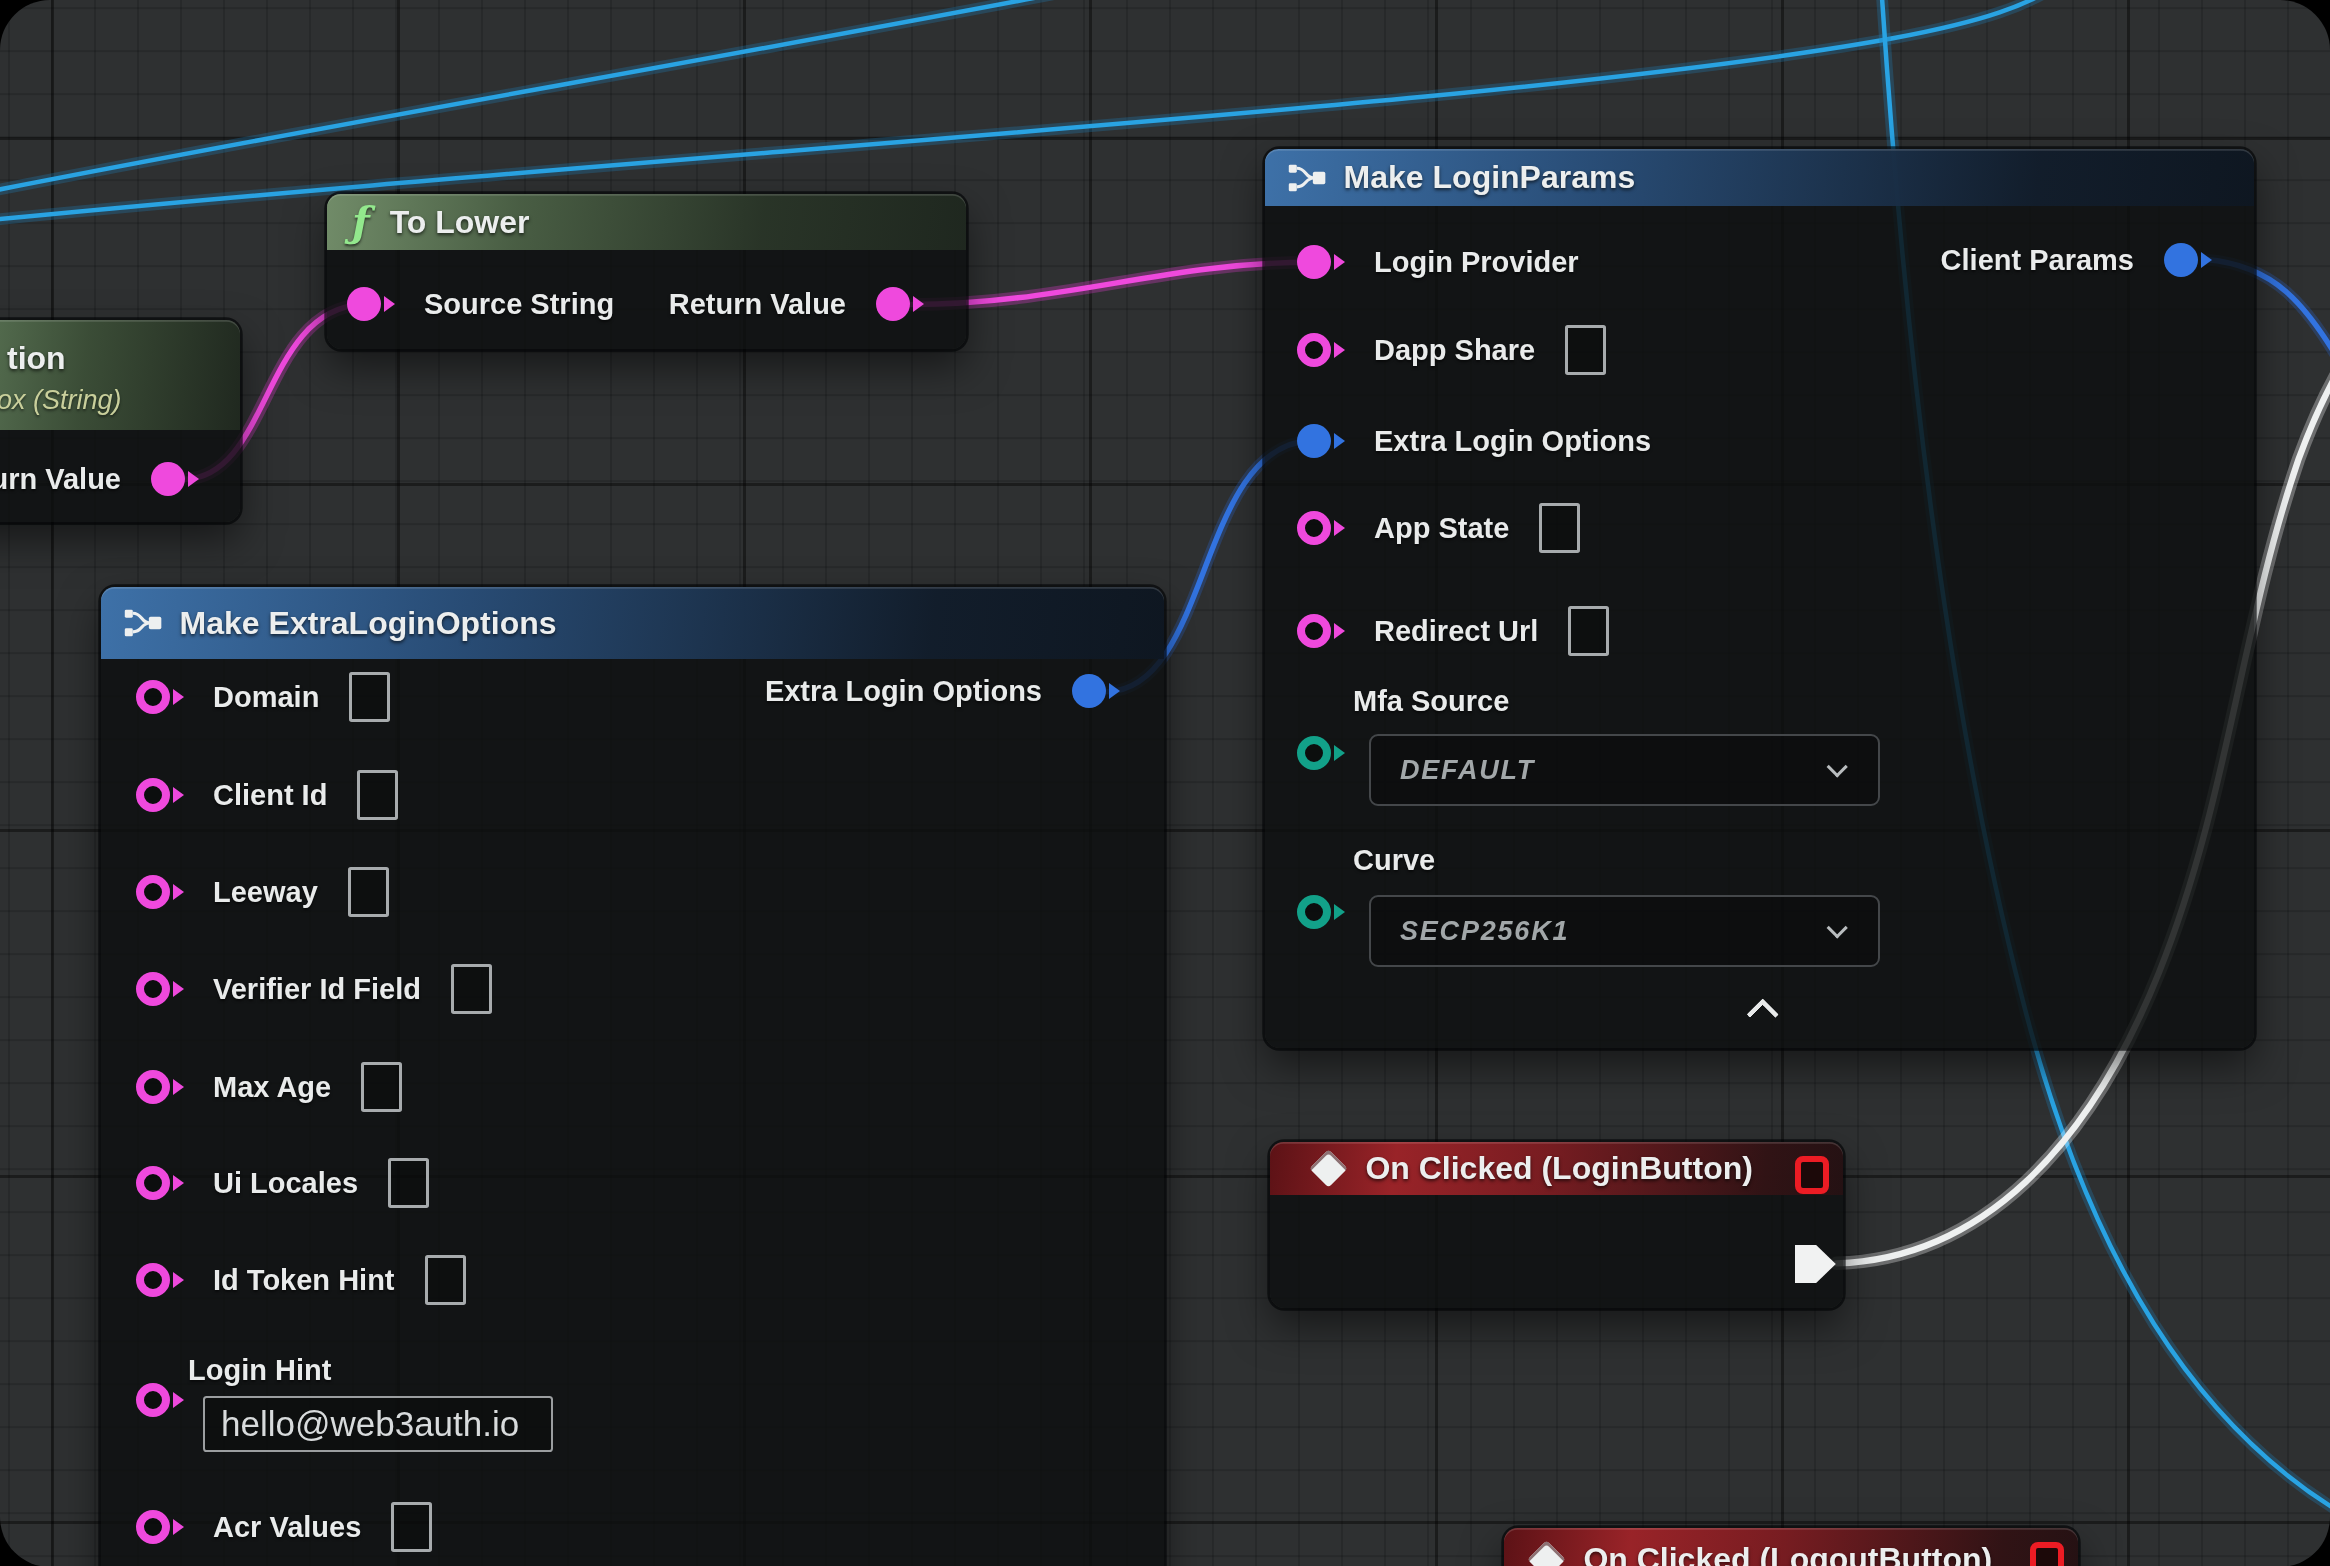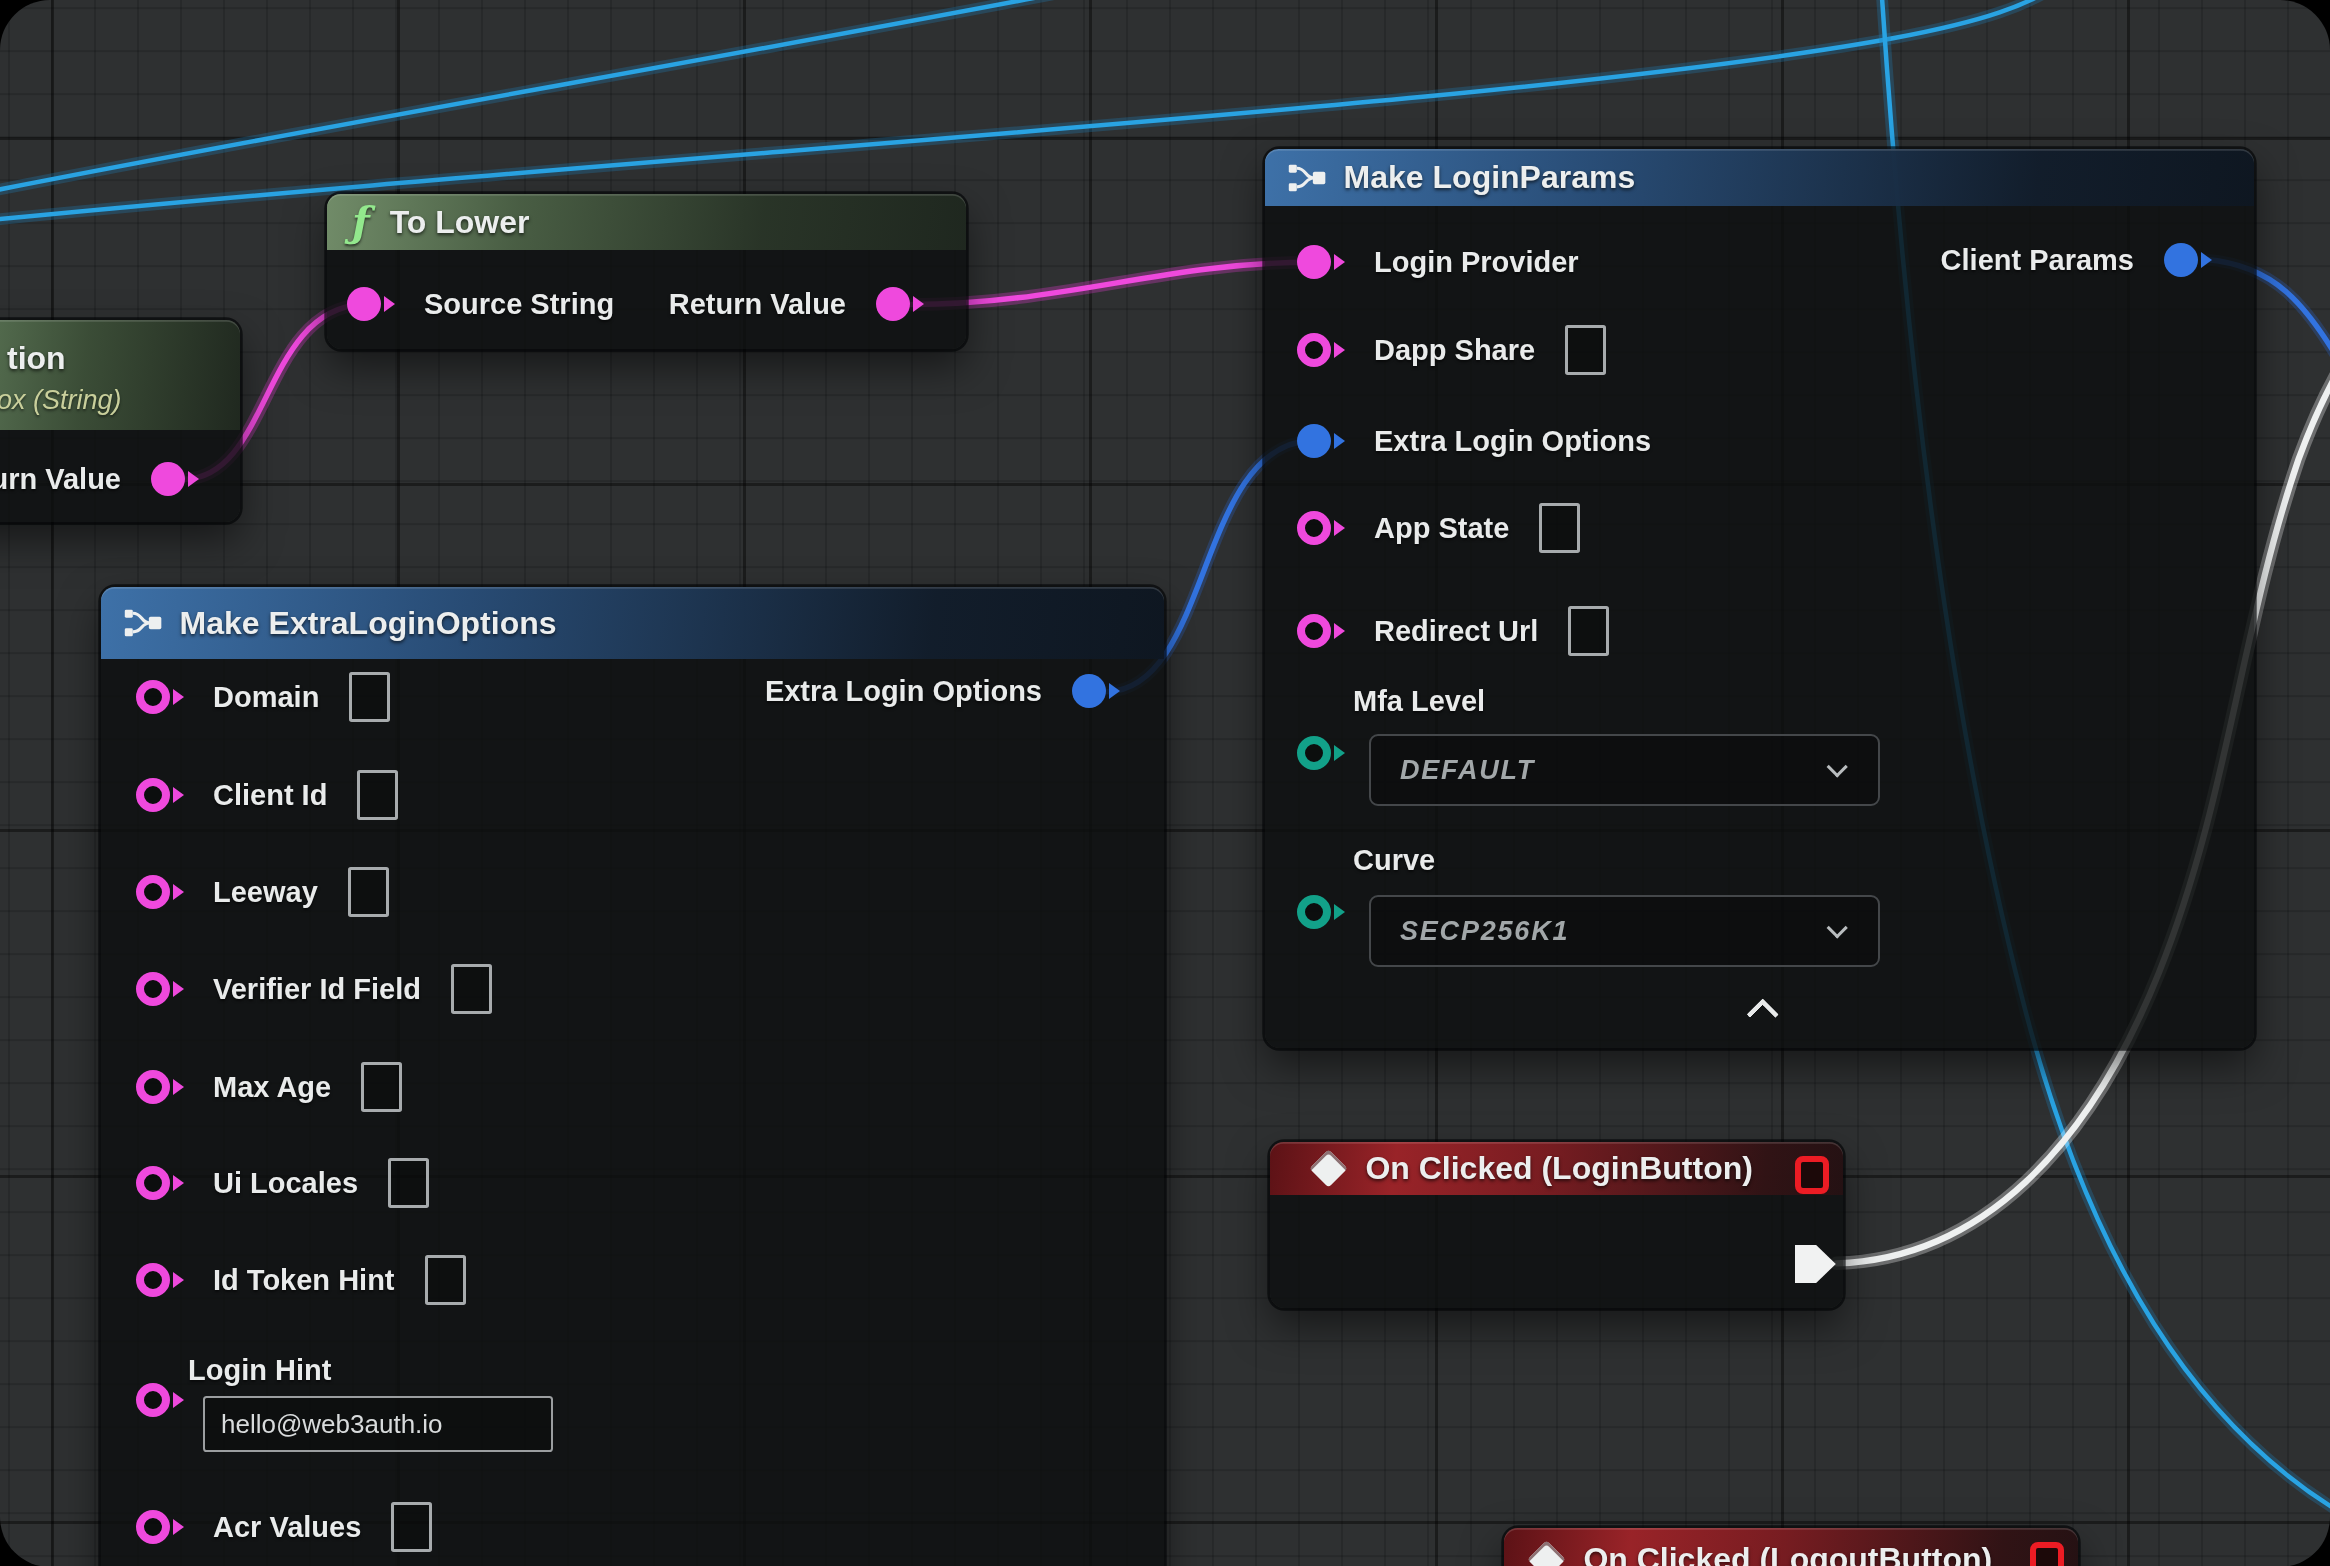--- a/index.html
+++ b/index.html
@@ -41,21 +41,21 @@
   .pin{width:47px;height:34px;position:relative;flex:none;}
   .pin .dot{position:absolute;left:0;top:0;width:34px;height:34px;border-radius:50%;}
   .pin.filled .dot{background:var(--c);}
   .pin.hollow .dot{border:8px solid var(--c);background:rgba(8,9,10,0.55);}
   .pin .wedge{position:absolute;left:37px;top:50%;transform:translateY(-50%);
     width:0;height:0;border-left:11.7px solid var(--c);
     border-top:8px solid transparent;border-bottom:8px solid transparent;}
   .checkbox{width:41px;height:50px;border:3.6px solid #a7abad;border-radius:2.7px;
     background:rgba(0,0,0,0.25);flex:none;}
   .texti{width:350px;height:56px;border:2.7px solid #9b9ea0;border-radius:3.6px;
-    background:rgba(10,11,12,0.6);color:#d8dbdc;font-size:26px;
+    background:rgba(10,11,12,0.6);color:#d8dbdc;font-size:35px;
     font-family:"Liberation Sans",sans-serif;padding:0 16px;outline:none;}
   .dropdown{position:absolute;width:511px;height:72px;border:2.7px solid #44474a;border-radius:9px;
     background:rgba(9,10,11,0.55);display:flex;align-items:center;}
   .dd-text{font-size:27px;font-weight:bold;color:#a2a7a9;letter-spacing:1.8px;padding-left:29px;
     flex:1;white-space:nowrap;overflow:hidden;font-style:italic;}
   .dd-chev{width:15.3px;height:15.3px;border-right:3.6px solid #b9bdbf;border-bottom:3.6px solid #b9bdbf;
     transform:rotate(45deg) translateY(-3.6px);margin-right:36px;flex:none;}
   .grp-label{position:absolute;font-size:29px;font-weight:bold;color:#e9ebeb;white-space:nowrap;
     text-shadow:0 1.8px 2.7px rgba(0,0,0,0.55);}
   .collapse-chev{position:absolute;width:23.4px;height:23.4px;
@@ -269,21 +269,21 @@
     </div>
     <div class="row" style="left:32px;top:455px;">
       <span class="pin hollow" style="--c:#ef49dd;">
           <span class="dot"></span>
           <span class="wedge"></span>
         </span>
       <span class="label">Redirect Url</span>
       <span class="checkbox"></span>
     </div>
 
-    <span class="grp-label" style="left:88px;top:536px;">Mfa Level</span>
+    <span class="grp-label" style="left:88px;top:536px;">Mfa Source</span>
     <span class="pin hollow" style="--c:#12a189;position:absolute;left:32px;top:587px;">
         <span class="dot"></span>
         <span class="wedge"></span>
       </span>
     <div class="dropdown" style="left:104px;top:585px;">
       <span class="dd-text">DEFAULT</span>
       <span class="dd-chev"></span>
     </div>
 
     <span class="grp-label" style="left:88px;top:695px;">Curve</span>

